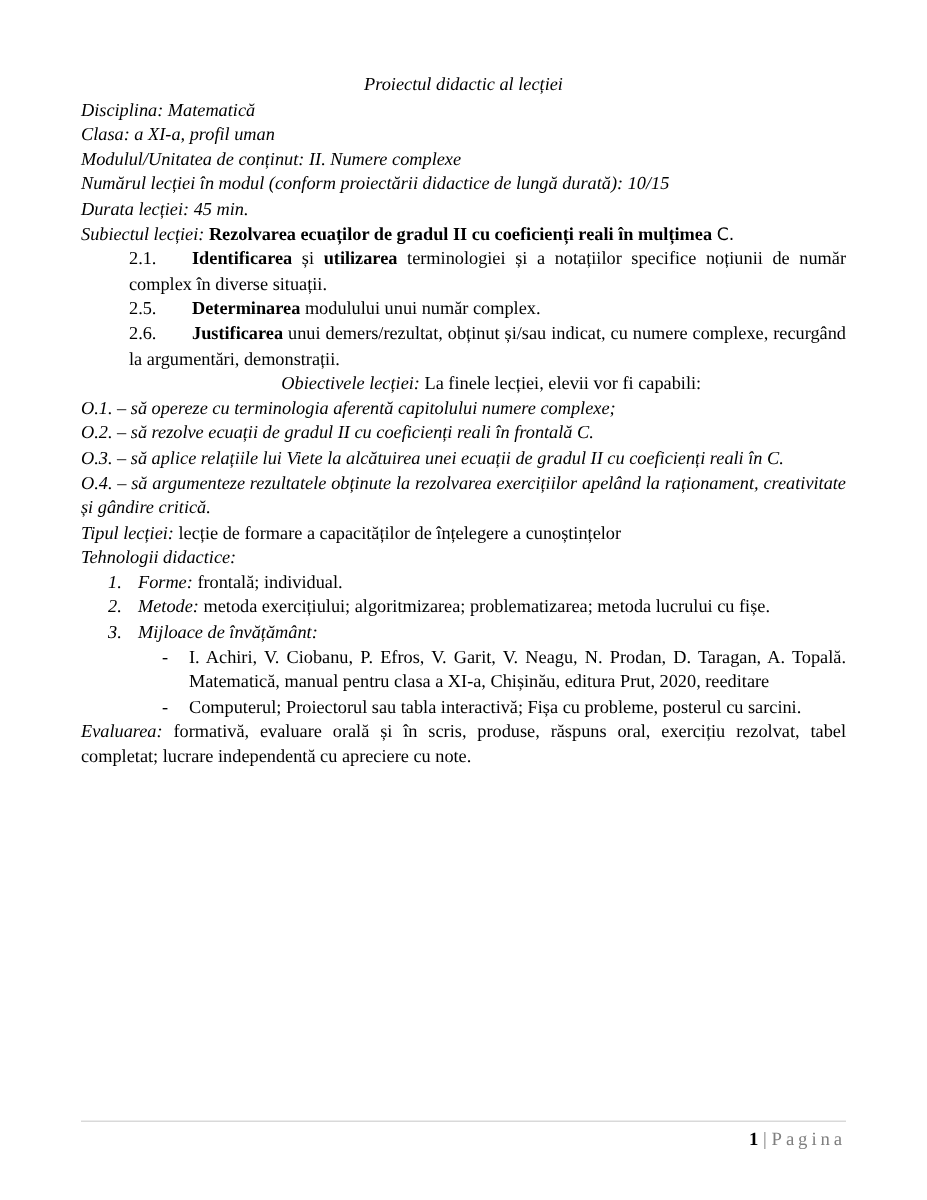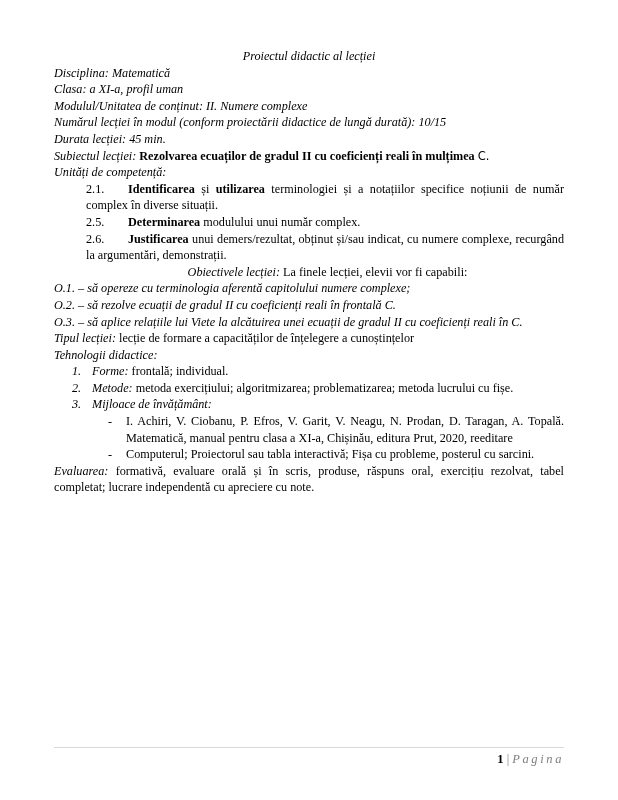--- a/index.html
+++ b/index.html
@@ -15,45 +15,45 @@
   .comp .num { display: inline-block; width: 42px; font-weight: normal; }
   .obj-intro { padding-left: 37px; text-align: center; }
   .ol-item { padding-left: 20px; position: relative; }
   .ol-item .n { position: absolute; left: 0; }
   .ol { padding-left: 18px; }
   .bullet { padding-left: 72px; position: relative; }
   .bullet .dash { position: absolute; left: 54px; }
   .footer-line { position: absolute; left: 54px; top: 747px; width: 510px; height: 1px; background: #d9d9d9; }
   .footer { position: absolute; right: 54px; top: 752px; font-size: 12.5px; color: #7f7f7f; font-family: "Liberation Serif", serif; letter-spacing: 0; }
   .footer .pn { color: #000; font-weight: bold; }
-  .footer .pg { letter-spacing: 2.6px; font-style: italic; }
+  .footer .pg { letter-spacing: 2.6px; }
 </style>
 </head>
 <body>
 
 <div class="page">
   <p class="line center bi">Proiectul didactic al lecției</p>
   <p class="line bi">Disciplina: Matematică</p>
   <p class="line bi">Clasa: a XI-a, profil uman</p>
   <p class="line bi">Modulul/Unitatea de conținut: II. Numere complexe</p>
   <p class="line bi">Numărul lecției în modul (conform proiectării didactice de lungă durată): 10/15</p>
   <p class="line bi"><span>Durata lecției</span><span style="font-style:italic">: 45 min.</span></p>
   <p class="line"><span class="bi">Subiectul lecției:</span><span class="b"> Rezolvarea ecuaților de gradul II cu coeficienți reali în mulțimea </span><span style="font-family:'DejaVu Sans',sans-serif;font-size:11.5px">C.</span></p>
-  <p class="line bi">Unități de competență:</p>
 
   <div class="comp">
     <p class="line just"><span class="num">2.1.</span><span class="b">Identificarea</span><span> și </span><span class="b">utilizarea</span><span> terminologiei și a notațiilor specifice noțiunii de număr complex în diverse situații.</span></p>
     <p class="line"><span class="num">2.5.</span><span class="b">Determinarea</span><span> modulului unui număr complex.</span></p>
     <p class="line just"><span class="num">2.6.</span><span class="b">Justificarea</span><span> unui demers/rezultat, obținut și/sau indicat, cu numere complexe, recurgând la argumentări, demonstrații.</span></p>
   </div>
 
   <p class="line obj-intro"><span class="bi">Obiectivele lecției:</span><span> La finele lecției, elevii vor fi capabili:</span></p>
   <p class="line bi">O.1. – să opereze cu terminologia aferentă capitolului numere complexe;</p>
   <p class="line bi">O.2. – să rezolve ecuații de gradul II cu coeficienți reali în frontală C.</p>
   <p class="line bi">O.3. – să aplice relațiile lui Viete la alcătuirea unei ecuații de gradul II cu coeficienți reali în C.</p>
+  <p class="line bi just">O.4. – să argumenteze rezultatele obținute la rezolvarea exercițiilor apelând la raționament, creativitate și gândire critică.</p>
 
   <p class="line"><span class="bi">Tipul lecției:</span><span> lecție de formare a capacităților de înțelegere a cunoștințelor</span></p>
   <p class="line bi">Tehnologii didactice:</p>
 
   <div class="ol">
     <p class="line ol-item"><span class="n bi">1.</span><span class="bi">Forme:</span><span> frontală; individual.</span></p>
     <p class="line ol-item"><span class="n bi">2.</span><span class="bi">Metode:</span><span> metoda exercițiului; algoritmizarea; problematizarea; metoda lucrului cu fișe.</span></p>
     <p class="line ol-item"><span class="n bi">3.</span><span class="bi">Mijloace de învățământ:</span></p>
   </div>
   <p class="line bullet just"><span class="dash">-</span><span>I. Achiri, V. Ciobanu, P. Efros, V. Garit, V. Neagu, N. Prodan, D. Taragan, A. Topală. Matematică, manual pentru clasa a XI-a, Chișinău, editura Prut, 2020, reeditare</span></p>

